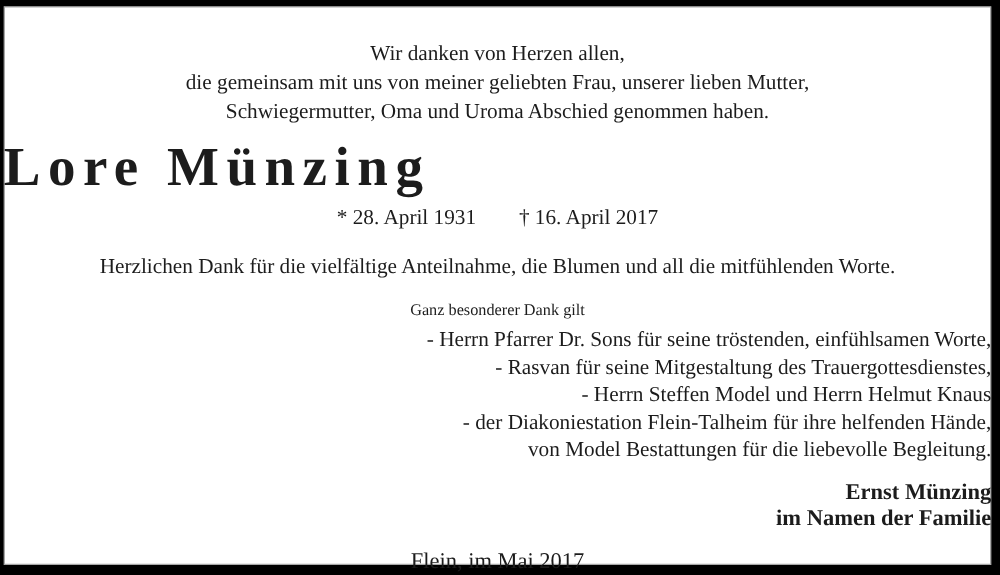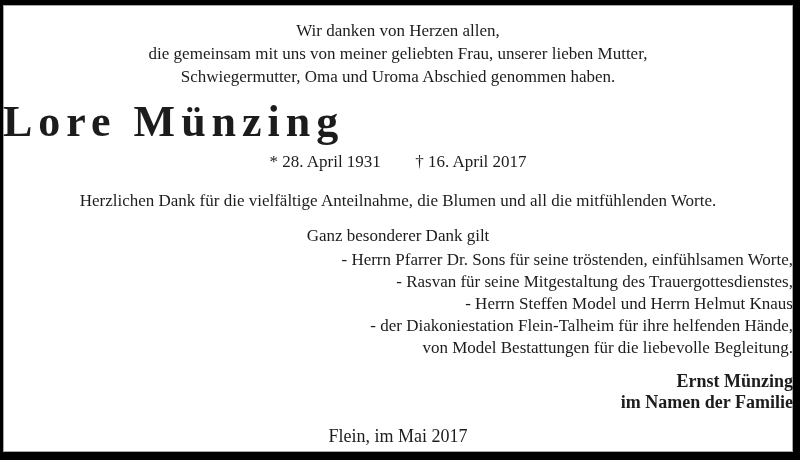--- a/index.html
+++ b/index.html
@@ -12,21 +12,21 @@
   }
   .clipping {
     width: 800px; height: 460px;
     background: #ffffff;
     border: solid #000000;
     border-width: 5px 7px 8px 3px;
     box-shadow: inset 0 0 0 1px #a8a8a8;
   }
   .content {
     width: 100%; height: 100%;
-    padding-top: 14px;
+    padding-top: 26px;
     text-align: center;
   }
   .line { display: block; }
   .intro {
     font-size: 17px;
     line-height: 23px;
   }
   .name-row {
     margin-top: 10px;
     display: flex;
@@ -52,21 +52,21 @@
     line-height: 21px;
   }
   .dates .death { margin-left: 30px; }
   .thanks {
     margin-top: 18px;
     font-size: 17px;
     line-height: 22px;
   }
   .special-heading {
     margin-top: 13px;
-    font-size: 17px;
+    font-size: 13px;
     line-height: 22px;
   }
   .thanks-list {
     margin-top: 2px;
     font-size: 17px;
     line-height: 22px;
     list-style: none;
     text-align: right;
   }
   .signature {

